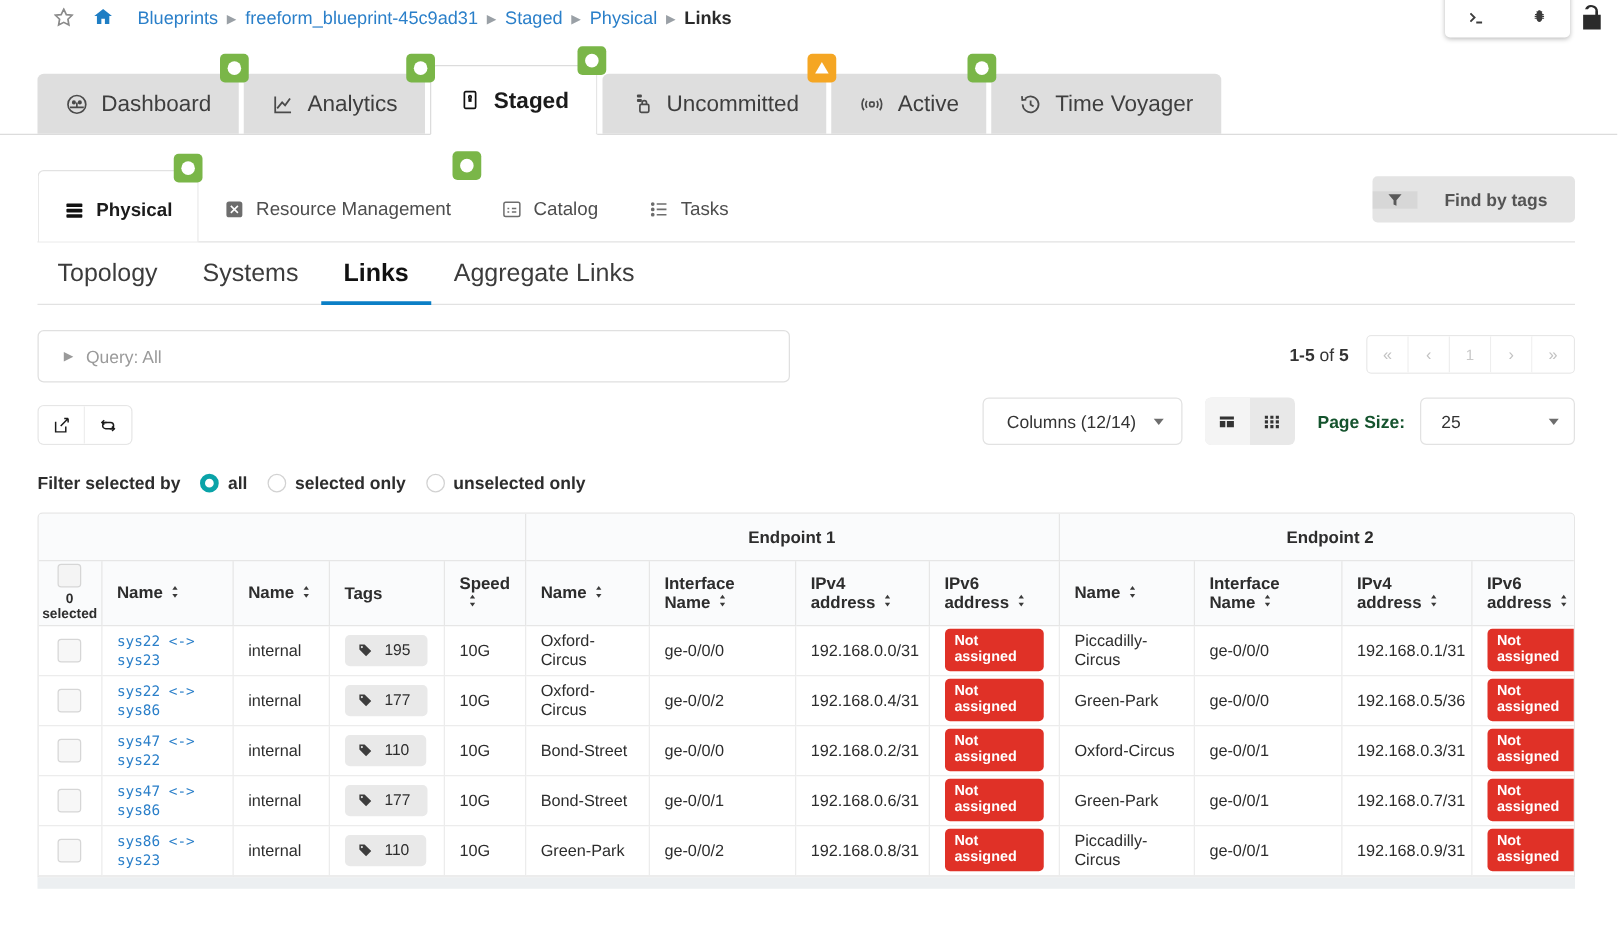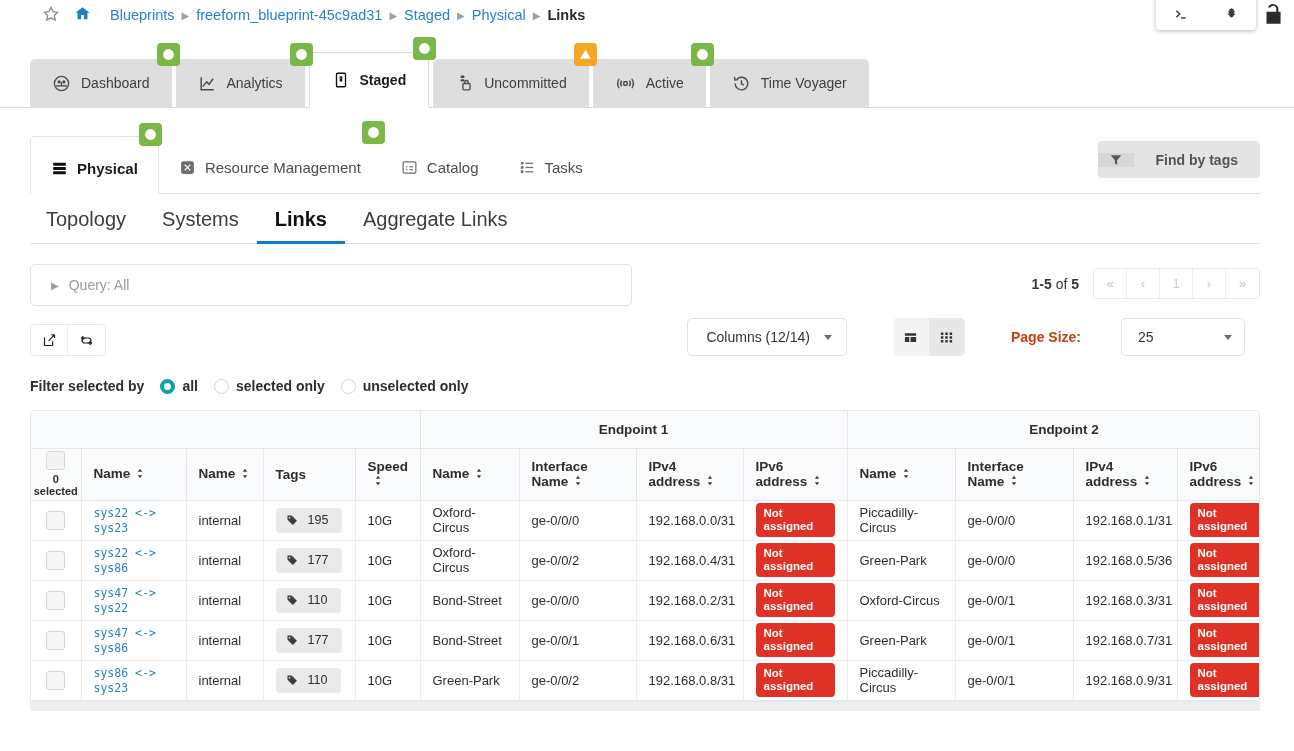--- a/index.html
+++ b/index.html
@@ -52,21 +52,21 @@
   }
   .ptab {
     position: relative;
     height: 48px;
     background: #dedede;
     border-radius: 5px 5px 0 0;
     display: flex; align-items: center;
     padding: 0 22px;
     margin-right: 4px;
     color: #3e3e3e;
-    font-size: 14px;
+    font-size: 18px;
     cursor: pointer;
     margin-top: 28px;
   }
   .ptab.active {
     background: #ffffff;
     height: 56px;
     border: 1px solid #dcdcdc;
     border-bottom: 1px solid #fff;
     margin-bottom: -1px;
     font-weight: bold;
@@ -197,36 +197,36 @@
   .icon-btn-group {
     display: flex; height: 32px;
     border: 1px solid #e6e6e6; border-radius: 5px; overflow: hidden; width: 76px;
   }
   .icon-btn {
     width: 38px; display: flex; align-items: center; justify-content: center;
     background: #fff; border-right: 1px solid #eee; cursor: pointer; color: #1b1b1b;
   }
   .icon-btn:last-child { border-right: none; }
 
-  .right-tools { position: absolute; right: 15px; top: -6px; display: flex; align-items: center; gap: 28px; }
+  .right-tools { position: absolute; right: 0; top: -6px; display: flex; align-items: center; }
   .columns-btn {
     height: 38px; border: 1px solid #e2e2e2; border-radius: 5px;
     background: #fff; display: flex; align-items: center;
     padding: 0 14px 0 18px; font-size: 14px; color: #333; cursor: pointer;
     min-width: 135px; justify-content: space-between;
   }
   .caret { border-left: 4px solid transparent; border-right: 4px solid transparent;
            border-top: 5px solid #6d6d6d; margin-left: 14px; }
   .viewtoggle {
     display: flex; height: 38px; margin-left: 18px;
     border-radius: 5px; overflow: hidden; background: #e8e8e8;
   }
   .vbtn { width: 36px; display: flex; align-items: center; justify-content: center; cursor: pointer; }
   .vbtn.active { background: #f4f4f4; }
-  .pagesize-label { margin-left: 18px; font-size: 14px; font-weight: bold; color: #c2410c; }
+  .pagesize-label { margin-left: 18px; font-size: 14px; font-weight: bold; color: #14532d; }
   .pagesize-box {
     margin-left: 12px; height: 38px; width: 124px;
     border: 1px solid #e2e2e2; border-radius: 5px; background: #fff;
     display: flex; align-items: center; justify-content: space-between;
     padding: 0 12px 0 16px; font-size: 14px; color: #333; cursor: pointer;
   }
 
   
   .filter-row {
     margin: 22px 34px 0 30px;

